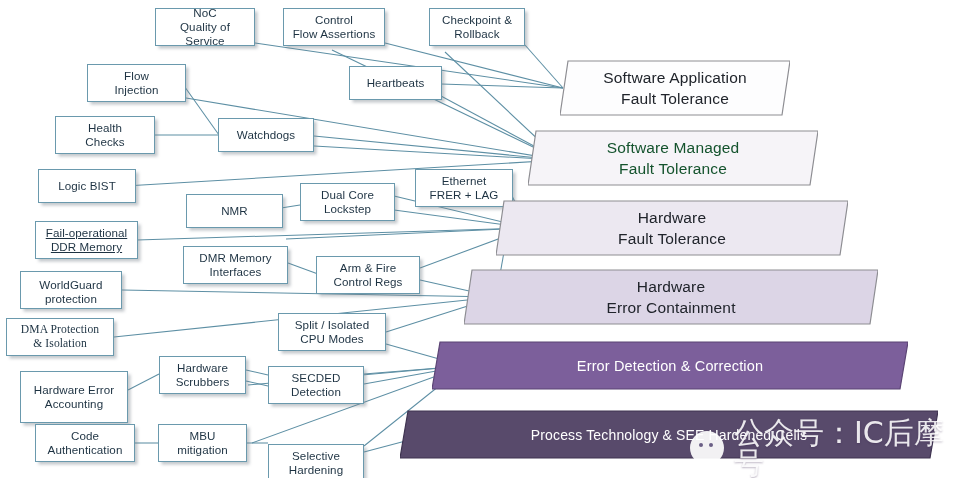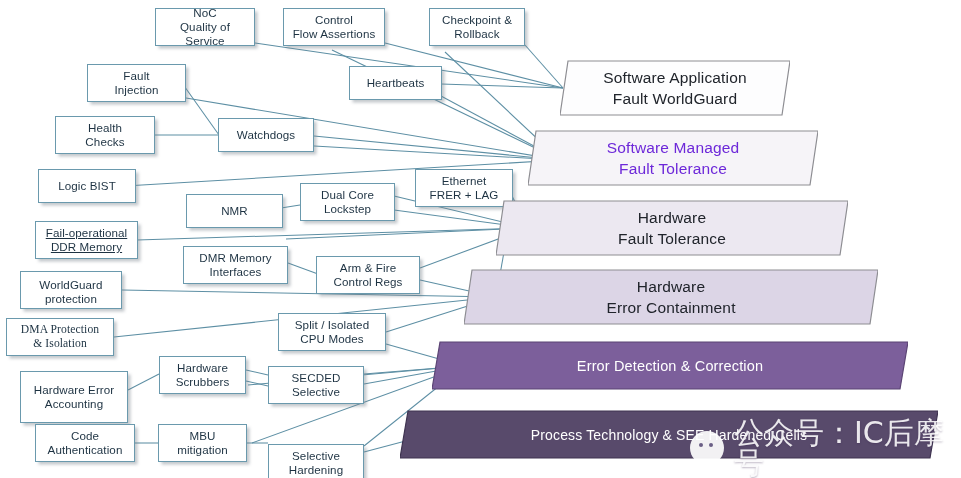--- a/index.html
+++ b/index.html
@@ -39,21 +39,21 @@
     text-align:center;
     white-space:pre-line;
     letter-spacing:.15px;
   }
   .layer .ltxt{position:relative;z-index:3;}
   .layer .shape{
     position:absolute;left:0;top:0;width:100%;height:100%;
     z-index:1;
   }
   .l-sw-app   .ltxt{font-size:15.5px;line-height:21px;color:#20242b;}
-  .l-sw-mgd   .ltxt{font-size:15.5px;line-height:21px;color:#6d28d9;}
+  .l-sw-mgd   .ltxt{font-size:15.5px;line-height:21px;color:#14532d;}
   .l-hw-ft    .ltxt{font-size:15.5px;line-height:21px;color:#20242b;}
   .l-hw-ec    .ltxt{font-size:15.5px;line-height:21px;color:#20242b;}
   .l-edc      .ltxt{font-size:14.5px;line-height:19px;color:#ffffff;}
   .l-proc     .ltxt{font-size:14px;line-height:19px;color:#ffffff;}
 
   
   #wm{position:absolute;z-index:9;pointer-events:none;
       display:flex;align-items:center;gap:10px;
       color:rgba(255,255,255,.88);font-size:30px;line-height:1;
       font-family:"DejaVu Sans",sans-serif;
@@ -119,21 +119,21 @@
       <line x1="247" y1="443" x2="268" y2="443"></line>
     </g>
   </svg>
 
   <div class="layer l-sw-app" style="left:560px;top:57px;width:230px;height:62px;">
     <svg class="shape" viewBox="0 0 230 62" preserveAspectRatio="none">
       <polygon points="8,4 230,4 222,58 0,58" fill="#fdfdfe" stroke="#8d8d92" stroke-width="1.2" style="filter:none"></polygon>
       <polygon points="14,62 228,62 224,66 10,66" fill="#b9b9bd" opacity=".75"></polygon>
     </svg>
     <div class="ltxt">Software Application
-Fault WorldGuard</div>
+Fault Tolerance</div>
   </div>
 
   <div class="layer l-sw-mgd" style="left:528px;top:127px;width:290px;height:62px;">
     <svg class="shape" viewBox="0 0 290 62" preserveAspectRatio="none">
       <polygon points="8,4 290,4 282,58 0,58" fill="#f6f4f8" stroke="#8d8d92" stroke-width="1.2"></polygon>
       <polygon points="14,62 288,62 284,66 10,66" fill="#b9b9bd" opacity=".75"></polygon>
     </svg>
     <div class="ltxt">Software Managed
 Fault Tolerance</div>
   </div>
@@ -183,21 +183,21 @@
 
   <div class="fbox" style="left:283px;top:8px;width:102px;height:38px;">
     <span>Control
 Flow Assertions</span></div>
 
   <div class="fbox" style="left:429px;top:8px;width:96px;height:38px;">
     <span>Checkpoint &amp;
 Rollback</span></div>
 
   <div class="fbox" style="left:87px;top:64px;width:99px;height:38px;">
-    <span>Fault
+    <span>Flow
 Injection</span></div>
 
   <div class="fbox" style="left:349px;top:66px;width:93px;height:34px;">
     <span>Heartbeats</span></div>
 
   <div class="fbox" style="left:55px;top:116px;width:100px;height:38px;">
     <span>Health
 Checks</span></div>
 
   <div class="fbox" style="left:218px;top:118px;width:96px;height:34px;">
@@ -244,21 +244,21 @@
   <div class="fbox" style="left:20px;top:371px;width:108px;height:52px;">
     <span>Hardware Error
 Accounting</span></div>
 
   <div class="fbox" style="left:159px;top:356px;width:87px;height:38px;">
     <span>Hardware
 Scrubbers</span></div>
 
   <div class="fbox" style="left:268px;top:366px;width:96px;height:38px;">
     <span>SECDED
-Selective</span></div>
+Detection</span></div>
 
   <div class="fbox" style="left:35px;top:424px;width:100px;height:38px;">
     <span>Code
 Authentication</span></div>
 
   <div class="fbox" style="left:158px;top:424px;width:89px;height:38px;">
     <span>MBU
 mitigation</span></div>
 
   <div class="fbox" style="left:268px;top:444px;width:96px;height:38px;">

